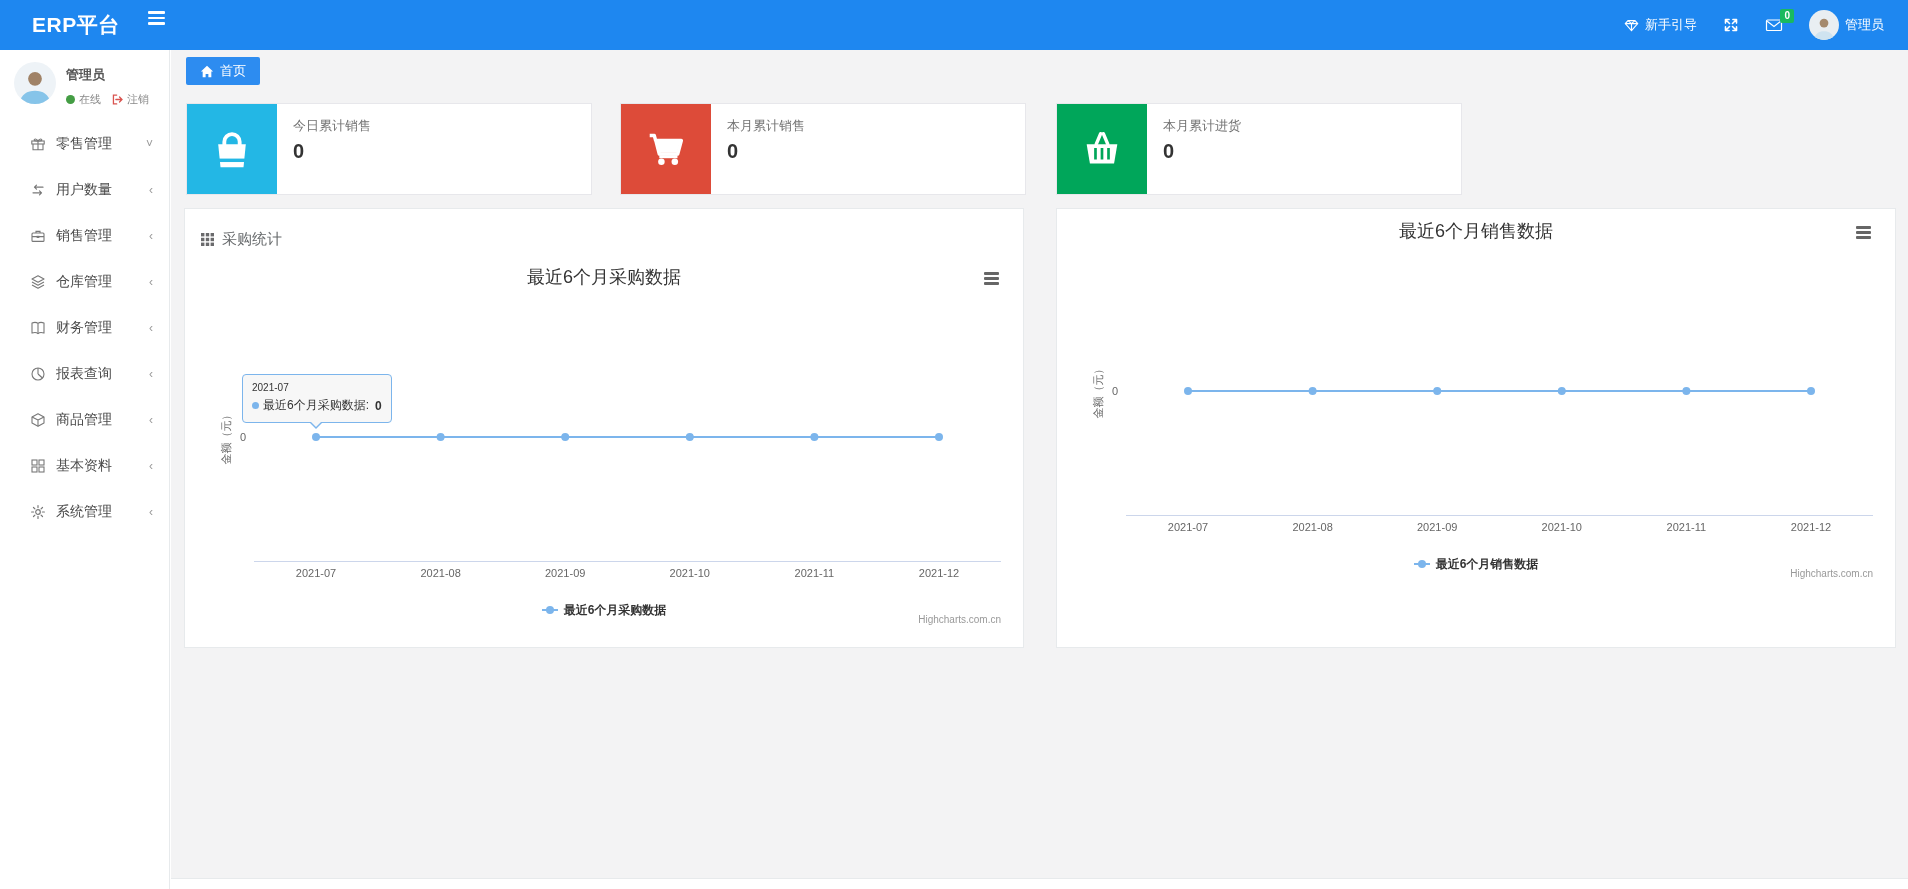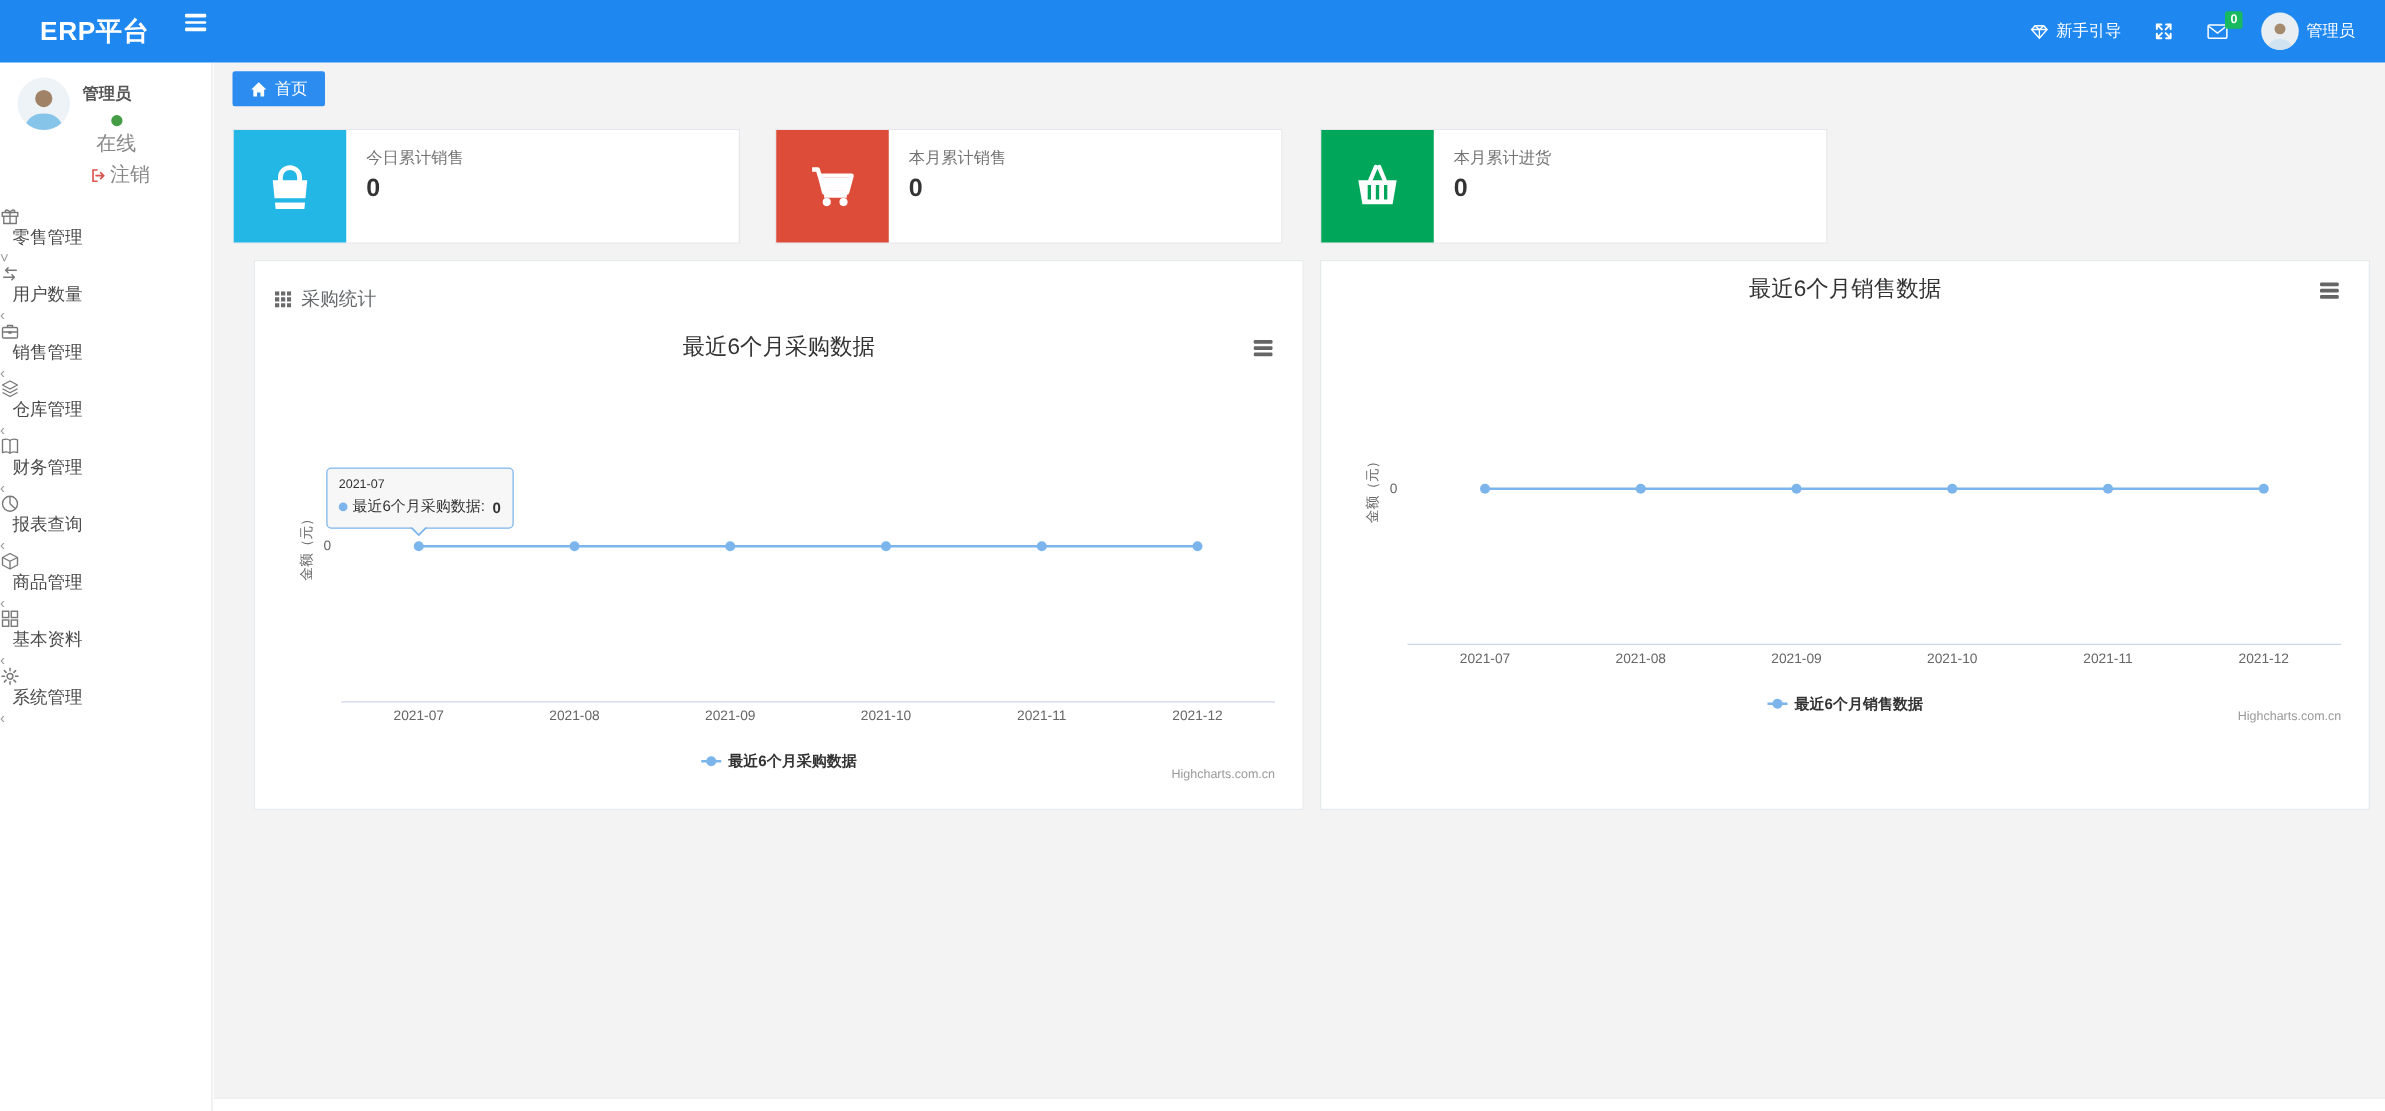--- a/index.html
+++ b/index.html
@@ -23,26 +23,26 @@
     display:inline-flex; align-items:flex-end; justify-content:center; }
 
   
   .sidebar { position:absolute; top:50px; left:0; width:170px; bottom:0; background:#fff;
     border-right:1px solid #e7eaec; z-index:20; }
   .side-user { padding:12px 0 10px 14px; display:flex; gap:10px; }
   .side-avatar { width:42px; height:42px; border-radius:50%; background:#eef3f7; overflow:hidden;
     display:flex; align-items:flex-end; justify-content:center; flex:none; }
   .side-user-info { padding-top:4px; }
   .side-user-name { font-size:13px; font-weight:bold; color:#555; }
-  .side-user-row { margin-top:8px; display:flex; align-items:center; gap:4px; font-size:16px; color:#8a8a8a;flex-direction:column; }
+  .side-user-row { margin-top:8px; display:flex; align-items:center; gap:4px; font-size:11px; color:#8a8a8a; }
   .status-dot { width:9px; height:9px; border-radius:50%; background:#449d44; display:inline-block; }
   .side-logout { display:inline-flex; align-items:center; gap:3px; margin-left:6px; cursor:pointer; color:#8a8a8a; }
   .menu { margin-top:4px; }
-  .menu-item { height:46px; display:flex; padding:0 16px 0 0;
-    cursor:pointer; color:#4a4a4a; font-size:14px;flex-direction:column; }
+  .menu-item { height:46px; display:flex; align-items:center; padding:0 16px 0 30px;
+    cursor:pointer; color:#4a4a4a; font-size:14px; }
   .menu-item .mi-label { margin-left:10px; flex:1; }
   .menu-icon { width:16px; height:16px; flex:none; display:inline-flex; }
   .chev { color:#9a9a9a; font-size:12px; }
   .submenu { border-top:1px solid #f1f1f3; border-bottom:1px solid #f1f1f3; }
   .submenu-item { height:36px; display:flex; align-items:center; padding-left:26px;
     font-size:13px; color:#606060; cursor:pointer; }
   .submenu-item .mi-label { margin-left:9px; }
 
   
   .content { position:absolute; top:50px; left:171px; right:0; bottom:0; background:#f3f3f4; }
@@ -60,21 +60,21 @@
   .stat-card.c2 { left:885px; } .stat-card.c3 { left:1319px; }
   .stat-icon-box { width:90px; height:90px; flex:none; display:flex; align-items:center;
     justify-content:center; }
   .stat-text { padding:13px 0 0 16px; }
   .stat-label { font-size:13px; color:#737373; }
   .stat-value { font-size:20px; font-weight:bold; color:#333; margin-top:5px; }
 
   
   .panel { position:absolute; top:158px; width:840px; height:440px; background:#fff;
     border:1px solid #e7eaec; }
-  .panel.p0 { left:32px; } .panel.p1 { left:885px; }
+  .panel.p0 { left:13px; } .panel.p1 { left:885px; }
   .panel-header { height:46px; padding:15px 16px 0; display:flex; align-items:center; }
   .panel-title { margin-left:8px; font-size:15px; color:#676a6c; }
   .chart-box { position:relative; margin:0 15px; height:376px; }
   .hc-title { position:absolute; top:10px; left:0; right:0; text-align:center;
     font-size:18px; color:#333; }
   .hc-menu { position:absolute; top:14px; right:6px; display:flex; flex-direction:column;
     gap:2px; cursor:pointer; padding:3px; }
   .hc-menu i { display:block; width:15px; height:3px; background:#666; border-radius:1px; }
   .hc-svg { position:absolute; left:0; top:0; }
   .hc-xlabel { position:absolute; top:312px; width:80px; text-align:center;

